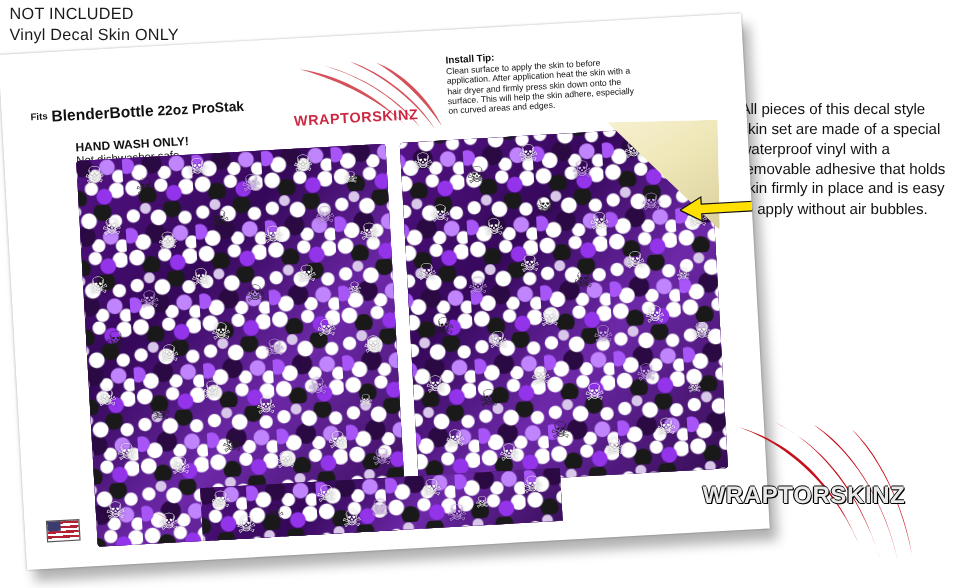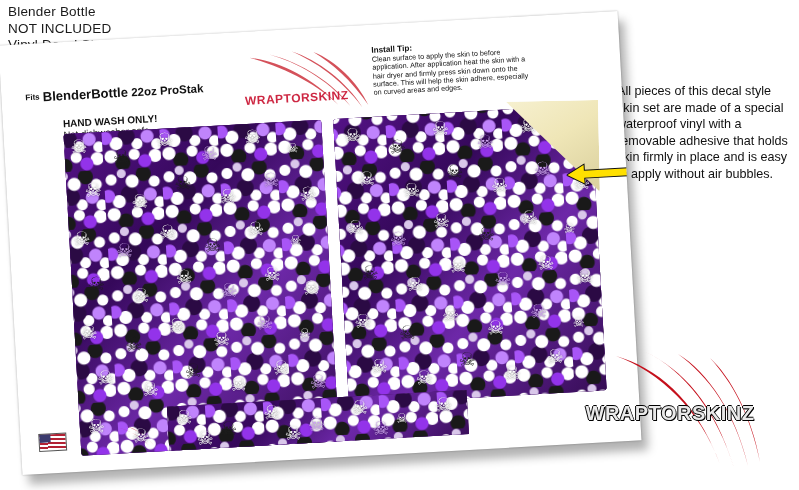--- a/index.html
+++ b/index.html
@@ -307,21 +307,20 @@
     letter-spacing: 0.5px;
     text-shadow: 1px 1px 0 #000, -1px 0 0 #000, 0 -1px 0 #000, 0 1px 0 #000;
   }
 </style>
 </head>
 <body>
 
 <div id="stage">
 
   <div class="top-left-caption">
-    <div>Blender Bottle</div>
     <div>NOT INCLUDED</div>
     <div>Vinyl Decal Skin ONLY</div>
   </div>
 
   <div class="right-paragraph">All pieces of this decal style skin set are made of a special waterproof vinyl with a removable adhesive that holds skin firmly in place and is easy to apply without air bubbles.</div>
 
   <div class="sheet-wrap">
     <div class="sheet-shadow"></div>
     <div class="sheet">
 

